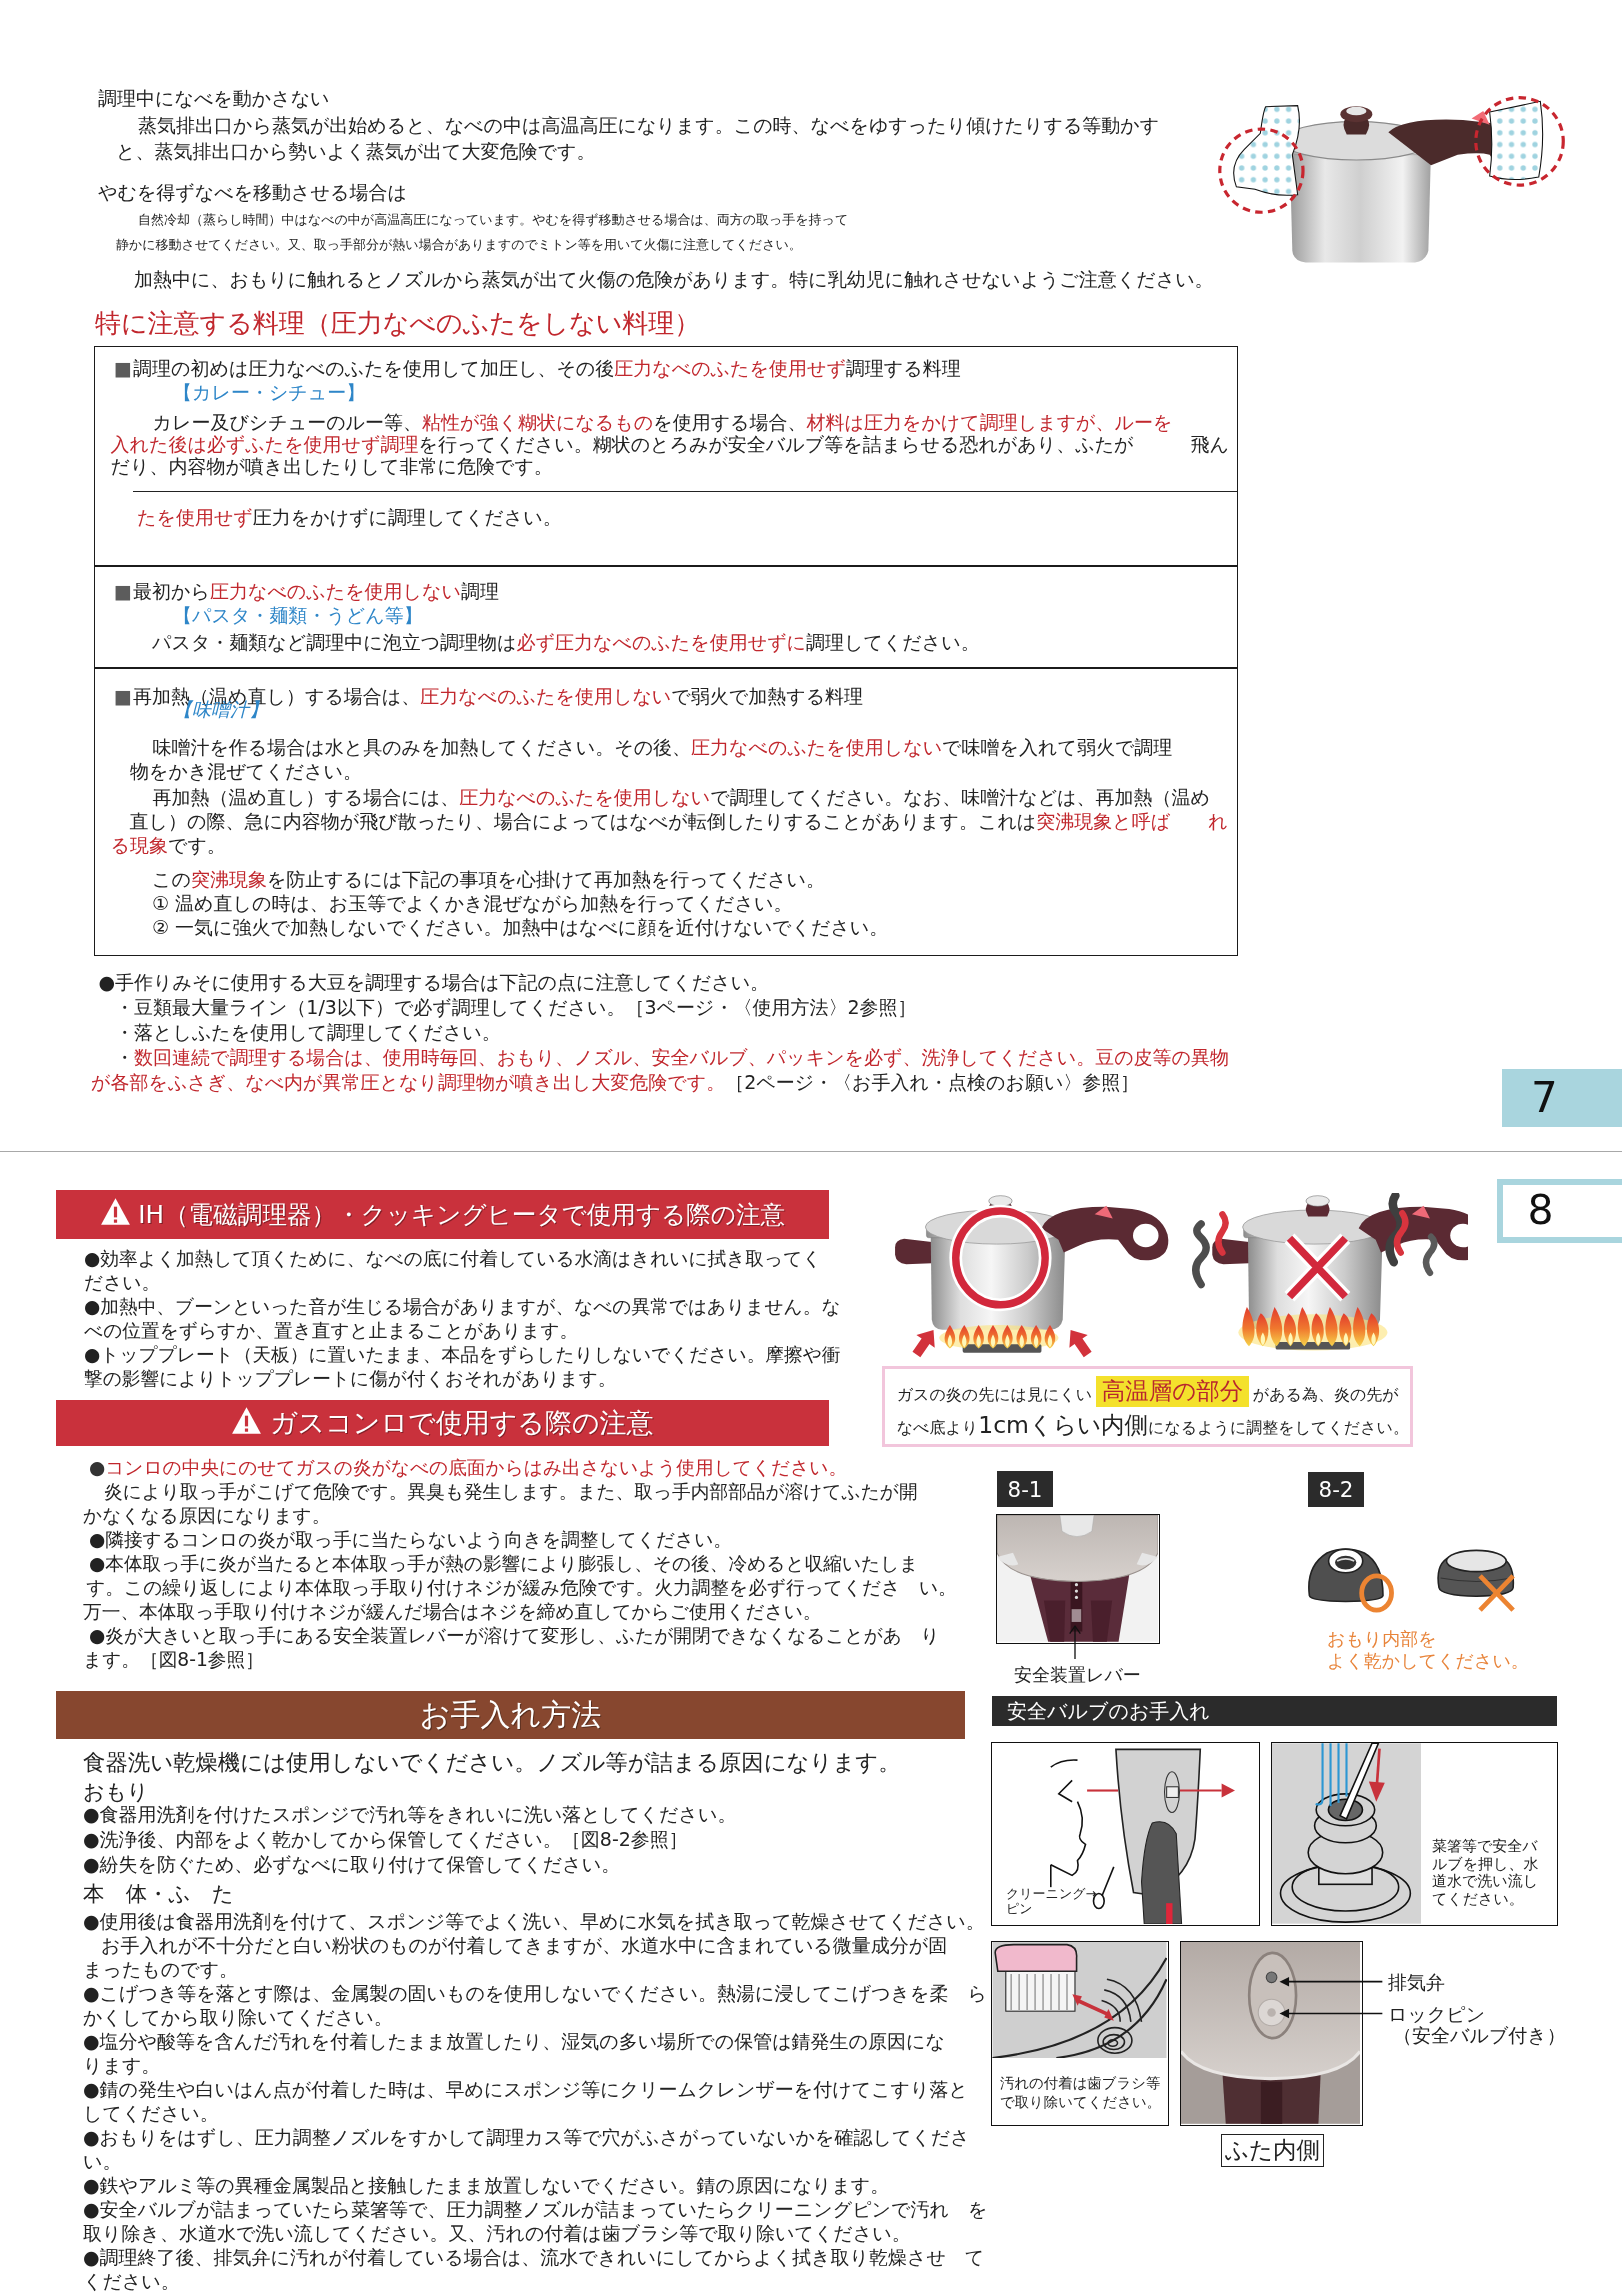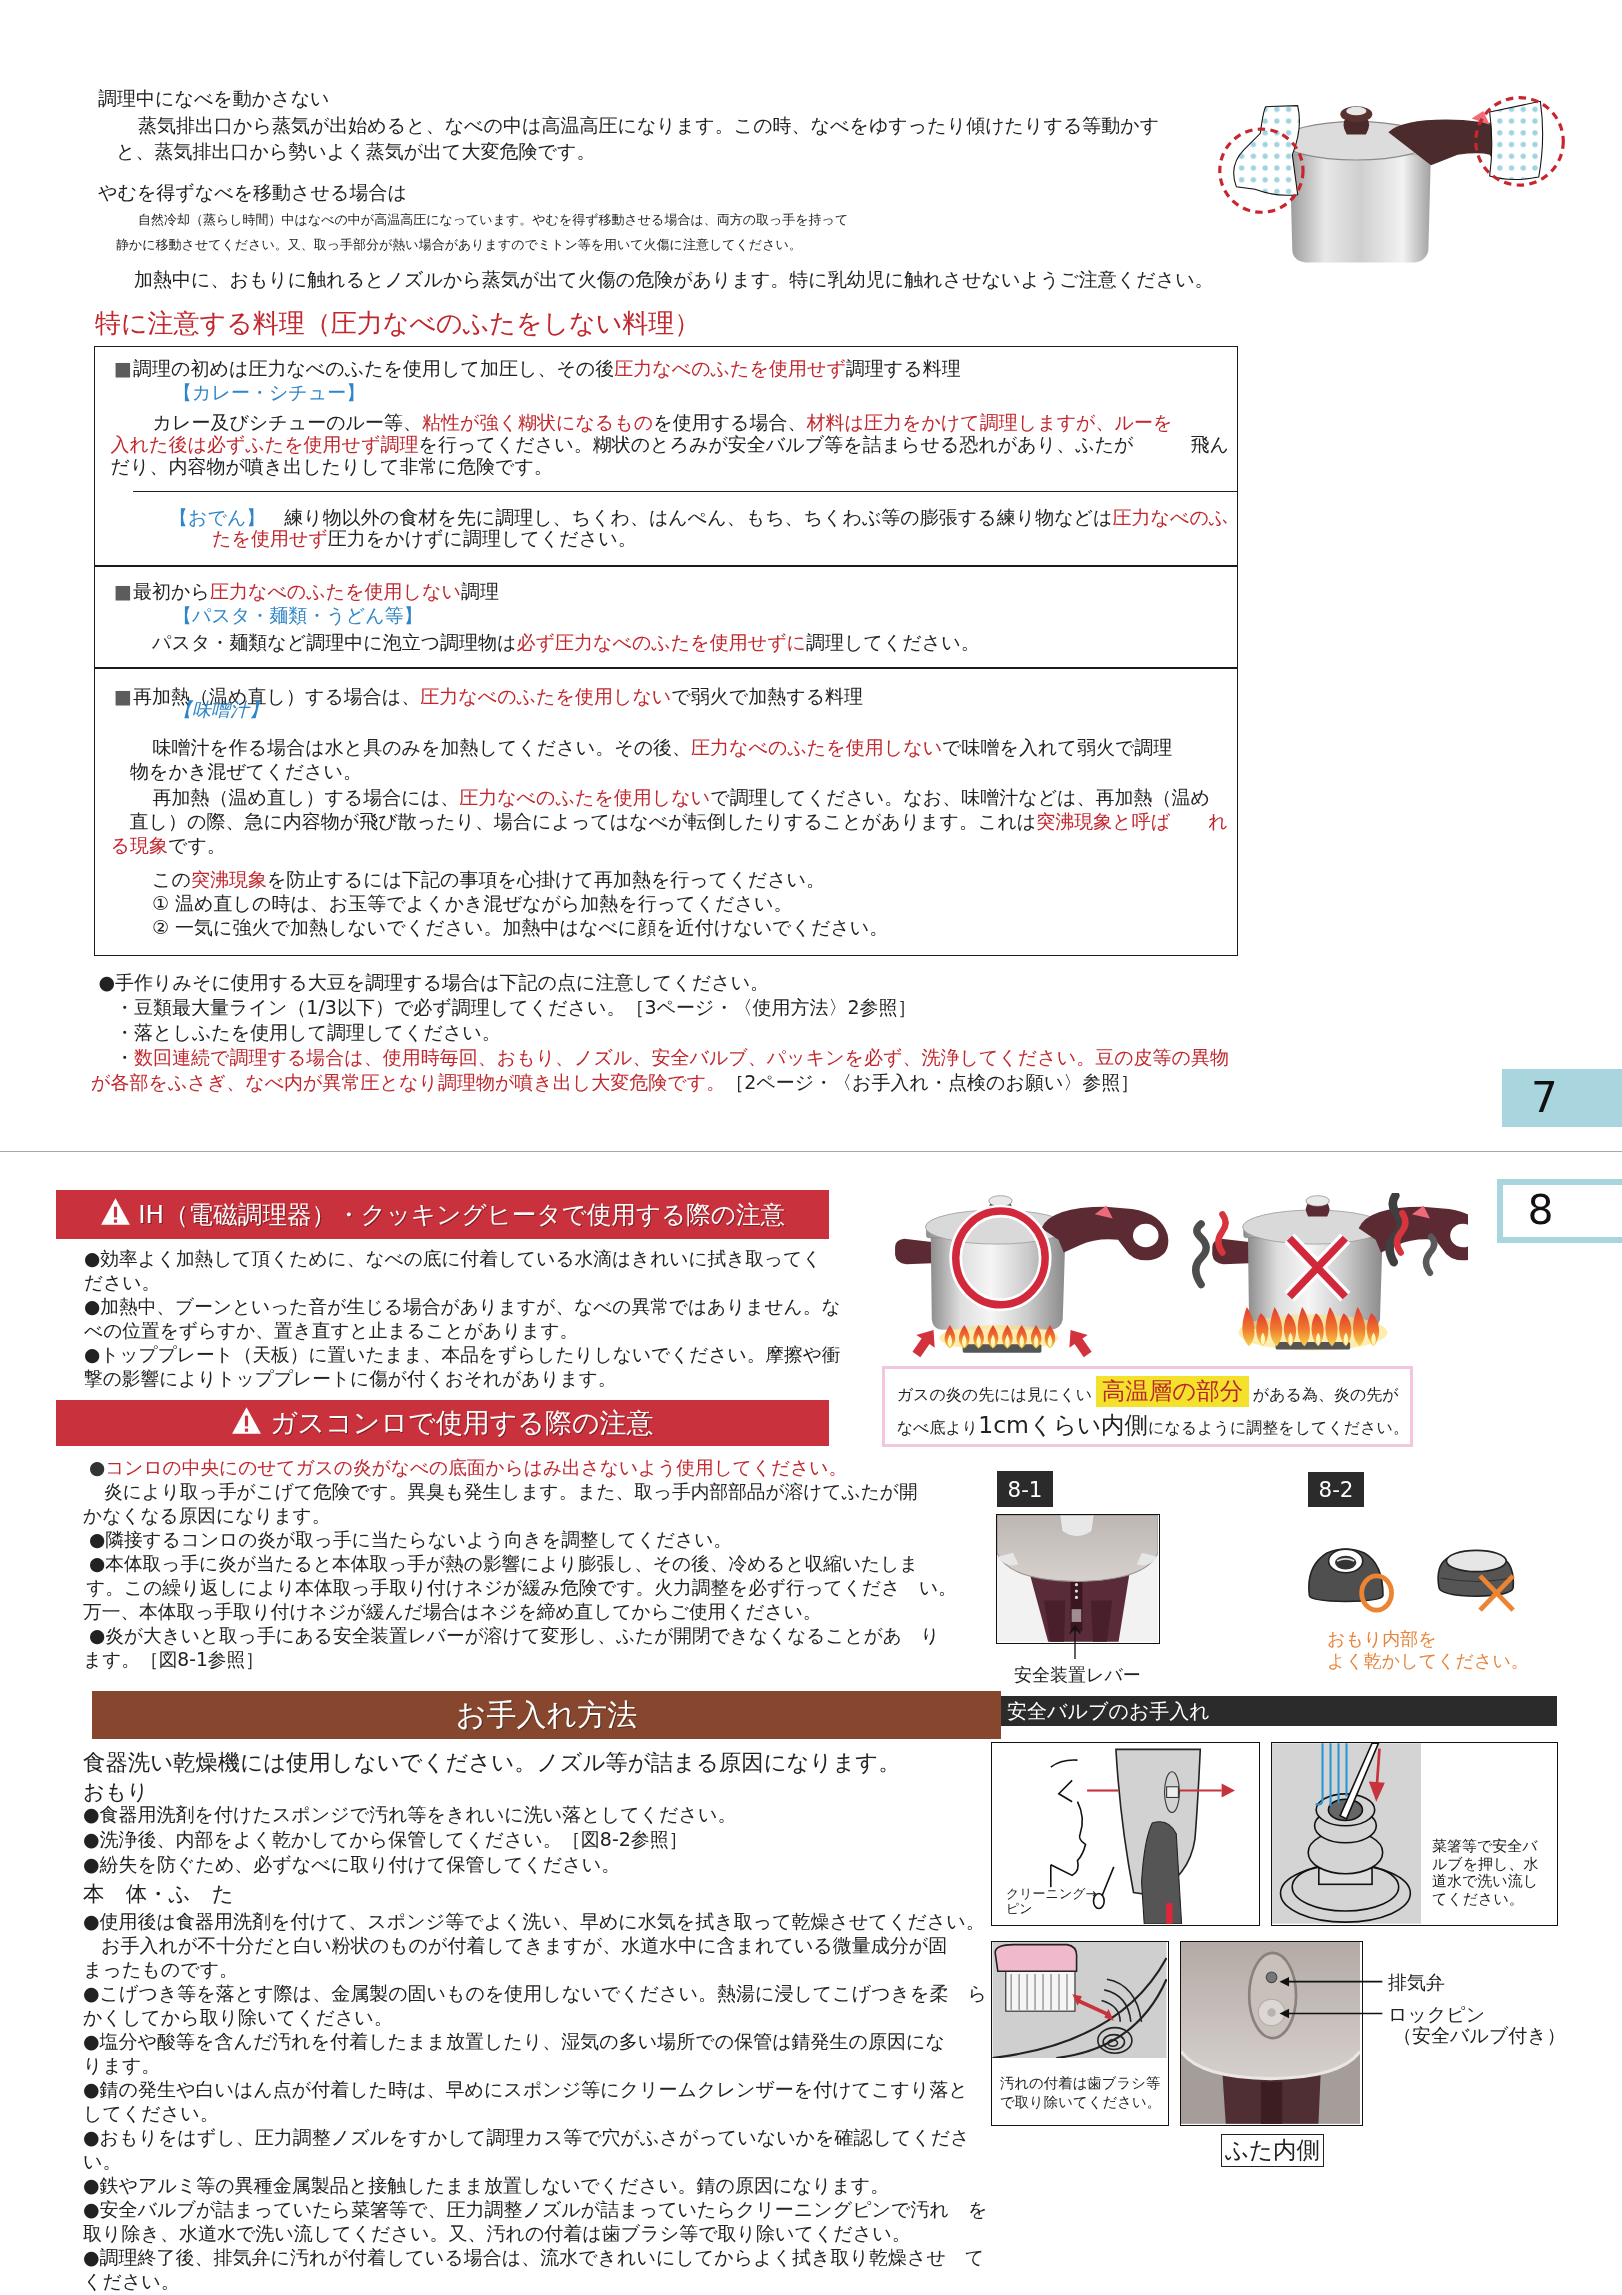--- a/index.html
+++ b/index.html
@@ -99,21 +99,20 @@
       <div class="ln"><span class="sq">■</span><span>調理の初めは圧力なべのふたを使用して加圧し、その後</span><span class="warn">圧力なべのふたを使用せず</span><span>調理する料理</span></div>
     </div>
   <div class="para cat" style="left:46px;top:33px;line-height:24.6px;">【カレー・シチュー】</div>
   <div class="para lines" style="left:15.5px;top:64px;line-height:22px;--m1:42px;">
       <div class="ln"><span>カレー及びシチューのルー等、</span><span class="warn">粘性が強く糊状になるもの</span><span>を使用する場合、</span><span class="warn">材料は圧力をかけて調理しますが、ルーを</span></div>
       <div class="ln"><span class="warn">入れた後は必ずふたを使用せず調理</span><span>を行ってください。糊状のとろみが安全バルブ等を詰まらせる恐れがあり、ふたが　　　飛ん</span></div>
       <div class="ln"><span>だり、内容物が噴き出したりして非常に危険です。</span></div>
     </div>
   <div class="box-subdivider" style="top:144px;"></div>
   <div class="para lines" style="left:117px;top:160px;line-height:21.4px;--m1:-75px;">
-      <div class="ln"><span class="cat">【おでん】</span><span>　練り物以外の食材を先に調理し、ちくわ、はんぺん、もち、ちくわぶ等の膨張する練り物などは</span><span class="warn">圧力なべのふ</span></div>
       <div class="ln"><span class="warn">たを使用せず</span><span>圧力をかけずに調理してください。</span></div>
     </div>
   <div class="box-divider" style="top:218px;"></div>
 
   <div class="para lines" style="left:19px;top:233px;">
       <div class="ln"><span class="sq">■</span><span>最初から</span><span class="warn">圧力なべのふたを使用しない</span><span>調理</span></div>
     </div>
   <div class="para cat" style="left:46px;top:257px;">【パスタ・麺類・うどん等】</div>
   <div class="para lines" style="left:57px;top:284px;">
       <div class="ln"><span>パスタ・麺類など調理中に泡立つ調理物は</span><span class="warn">必ず圧力なべのふたを使用せずに</span><span>調理してください。</span></div>
@@ -466,21 +465,21 @@
   <line x1="12" y1="22" x2="200" y2="22" stroke="#111" stroke-width="3"></line>
   <path d="M6 22 L24 13 L24 31Z" fill="#111"></path>
   <line x1="12" y1="82" x2="200" y2="82" stroke="#111" stroke-width="3"></line>
   <path d="M6 82 L24 73 L24 91Z" fill="#111"></path>
 </svg>
 <div class="abs" style="left:1388px;top:1970px;font-size:19px;line-height:24.6px;white-space:nowrap;">排気弁</div>
 <div class="abs" style="left:1388px;top:2002px;font-size:19px;line-height:24.6px;white-space:nowrap;">ロックピン</div>
 <div class="abs" style="left:1393px;top:2023px;font-size:19px;line-height:24.6px;white-space:nowrap;">（安全バルブ付き）</div>
 <div class="lid-caption">ふた内側</div>
 
-<div class="band brown" style="left:56px;top:1691px;width:909px;height:48px;font-size:30px;margin-left:36px;">
+<div class="band brown" style="left:56px;top:1691px;width:909px;height:48px;font-size:30px;">
   <span>お手入れ方法</span>
 </div>
 <div class="abs" style="left:83px;top:1748px;font-size:22.4px;line-height:28px;white-space:nowrap;">食器洗い乾燥機には使用しないでください。ノズル等が詰まる原因になります。</div>
 <div class="abs" style="left:83px;top:1780px;font-size:21.4px;line-height:24.6px;white-space:nowrap;">おもり</div>
 <div class="stack" style="left:83px;top:1802px;font-size:19px;line-height:25px;">
   <div class="lines">
       <div class="ln"><span>●食器用洗剤を付けたスポンジで汚れ等をきれいに洗い落としてください。</span></div>
     </div>
   <div class="lines">
       <div class="ln"><span>●洗浄後、内部をよく乾かしてから保管してください。［図8-2参照］</span></div>

